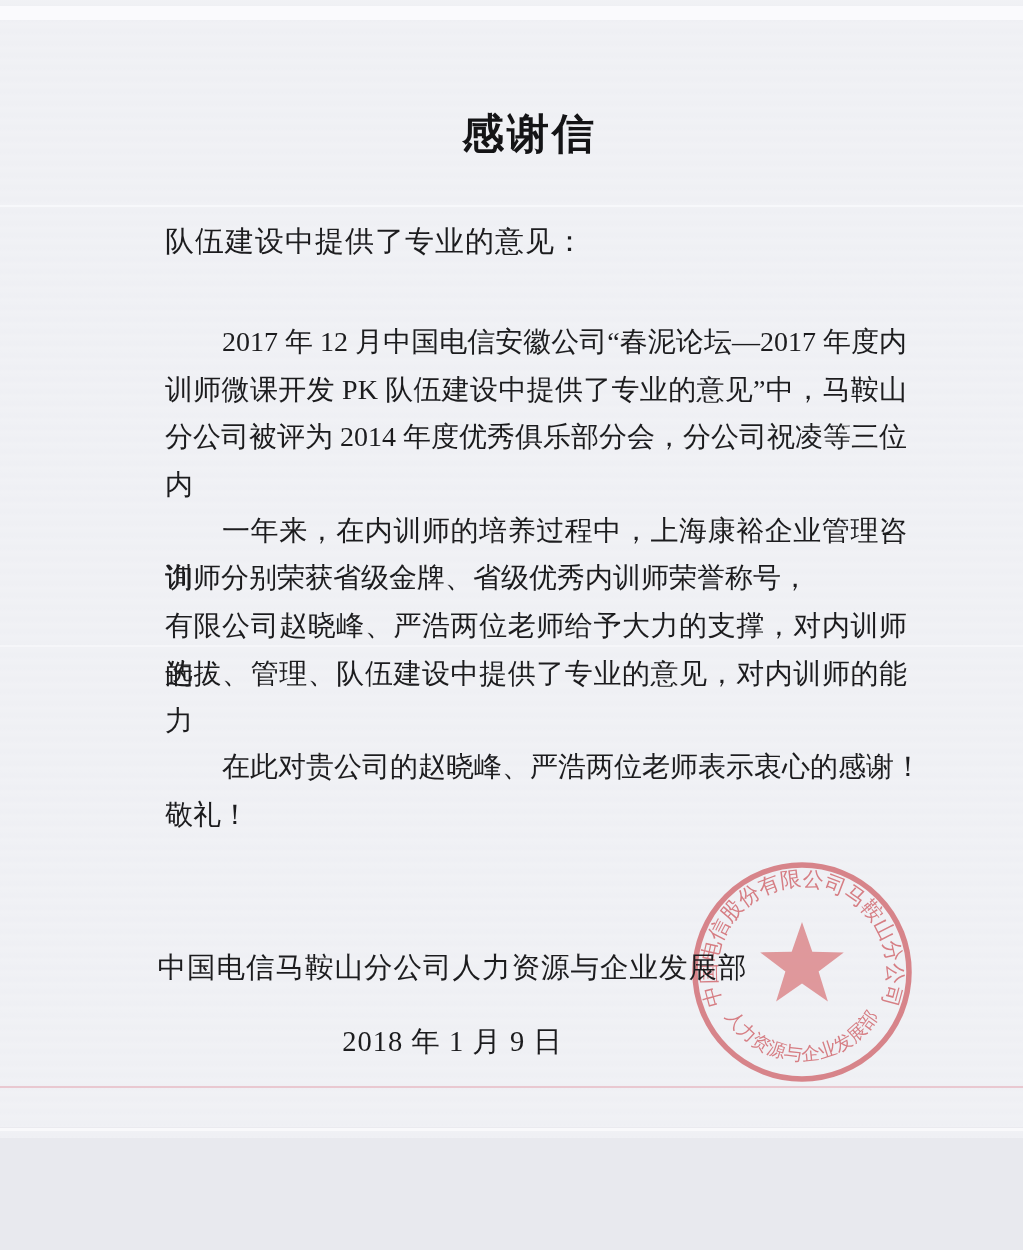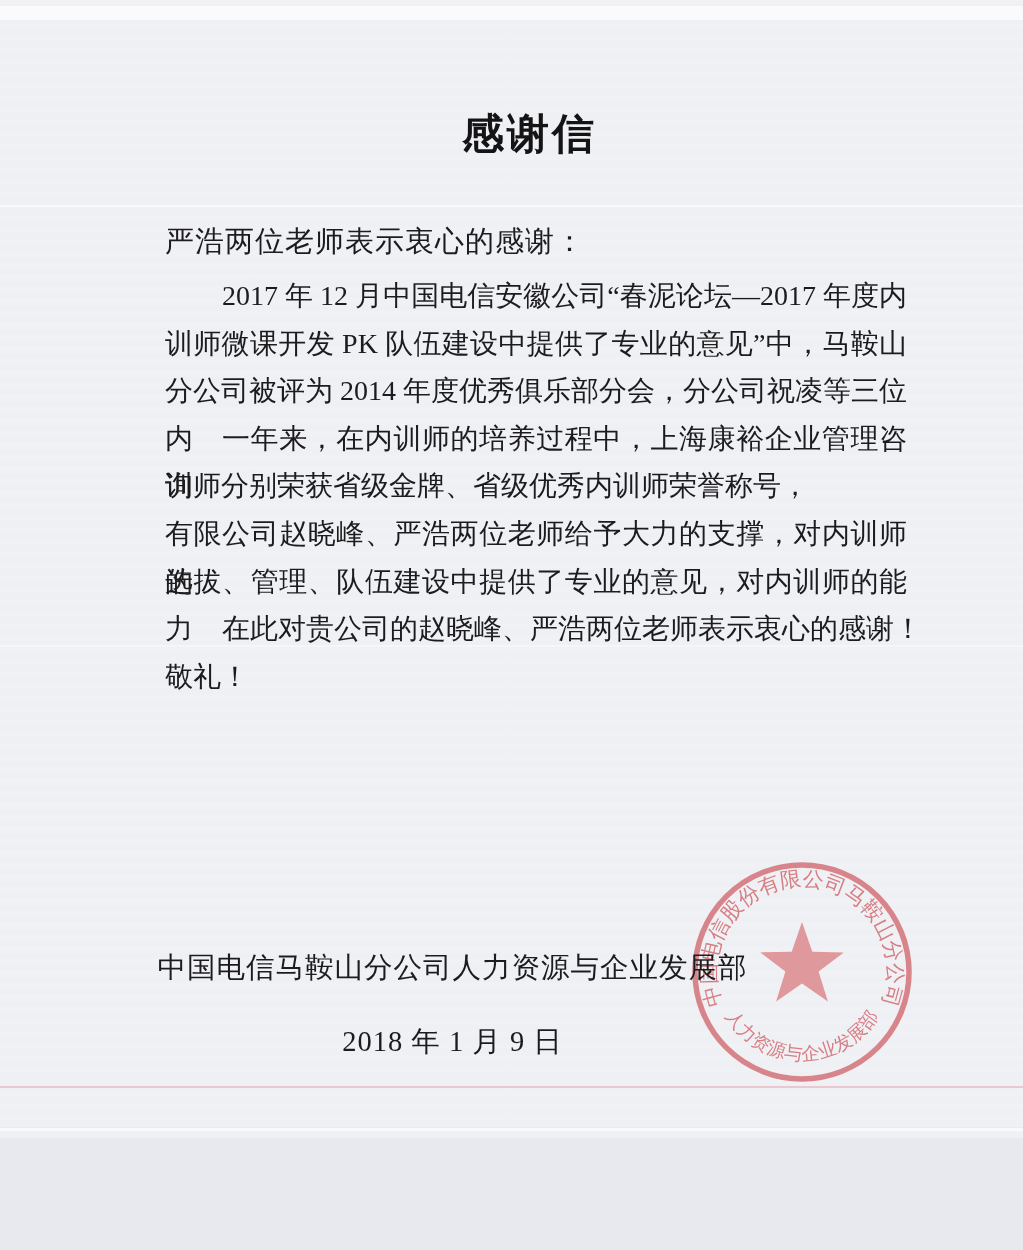--- a/index.html
+++ b/index.html
@@ -49,21 +49,21 @@
   .line{
     height:47.6px;line-height:47.6px;
     white-space:nowrap;
     text-align:justify;
   }
   .line.full{
     white-space:normal;
     text-align:justify;
     text-align-last:justify;
   }
-  .line.indent{padding-left:57px;}
+  .line.indent{padding-left:57px;margin-top:46px;}
   .line.full.indent{padding-left:0;text-indent:57px;}
 
   .sig-block{
     position:absolute;top:948px;left:0;right:118px;
     text-align:center;
     font-size:28.5px;
     z-index:2;
   }
   .sig-line{line-height:40px;letter-spacing:1px;}
   .date-line{margin-top:34px;line-height:40px;letter-spacing:1px;}
@@ -77,21 +77,21 @@
 <body>
 
 <div class="paper">
 
   <div class="scanline sl-topband"></div>
   <div class="scanline sl-a"></div>
   <div class="scanline sl-b"></div>
 
   <div class="title">感谢信</div>
 
-  <div class="salutation">严浩两位老师表示衷心的感谢：</div>
+  <div class="salutation">队伍建设中提供了专业的意见：</div>
 
   <div class="body-block">
     <div class="line full indent">2017 年 12 月中国电信安徽公司“春泥论坛—2017 年度内</div>
     <div class="line full">训师微课开发 PK 队伍建设中提供了专业的意见”中，马鞍山</div>
     <div class="line full">分公司被评为 2014 年度优秀俱乐部分会，分公司祝凌等三位内</div>
     <div class="line full indent">一年来，在内训师的培养过程中，上海康裕企业管理咨询</div>
     <div class="line">训师分别荣获省级金牌、省级优秀内训师荣誉称号，</div>
     <div class="line full">有限公司赵晓峰、严浩两位老师给予大力的支撑，对内训师的</div>
     <div class="line full">选拔、管理、队伍建设中提供了专业的意见，对内训师的能力</div>
     <div class="line indent">在此对贵公司的赵晓峰、严浩两位老师表示衷心的感谢！</div>

